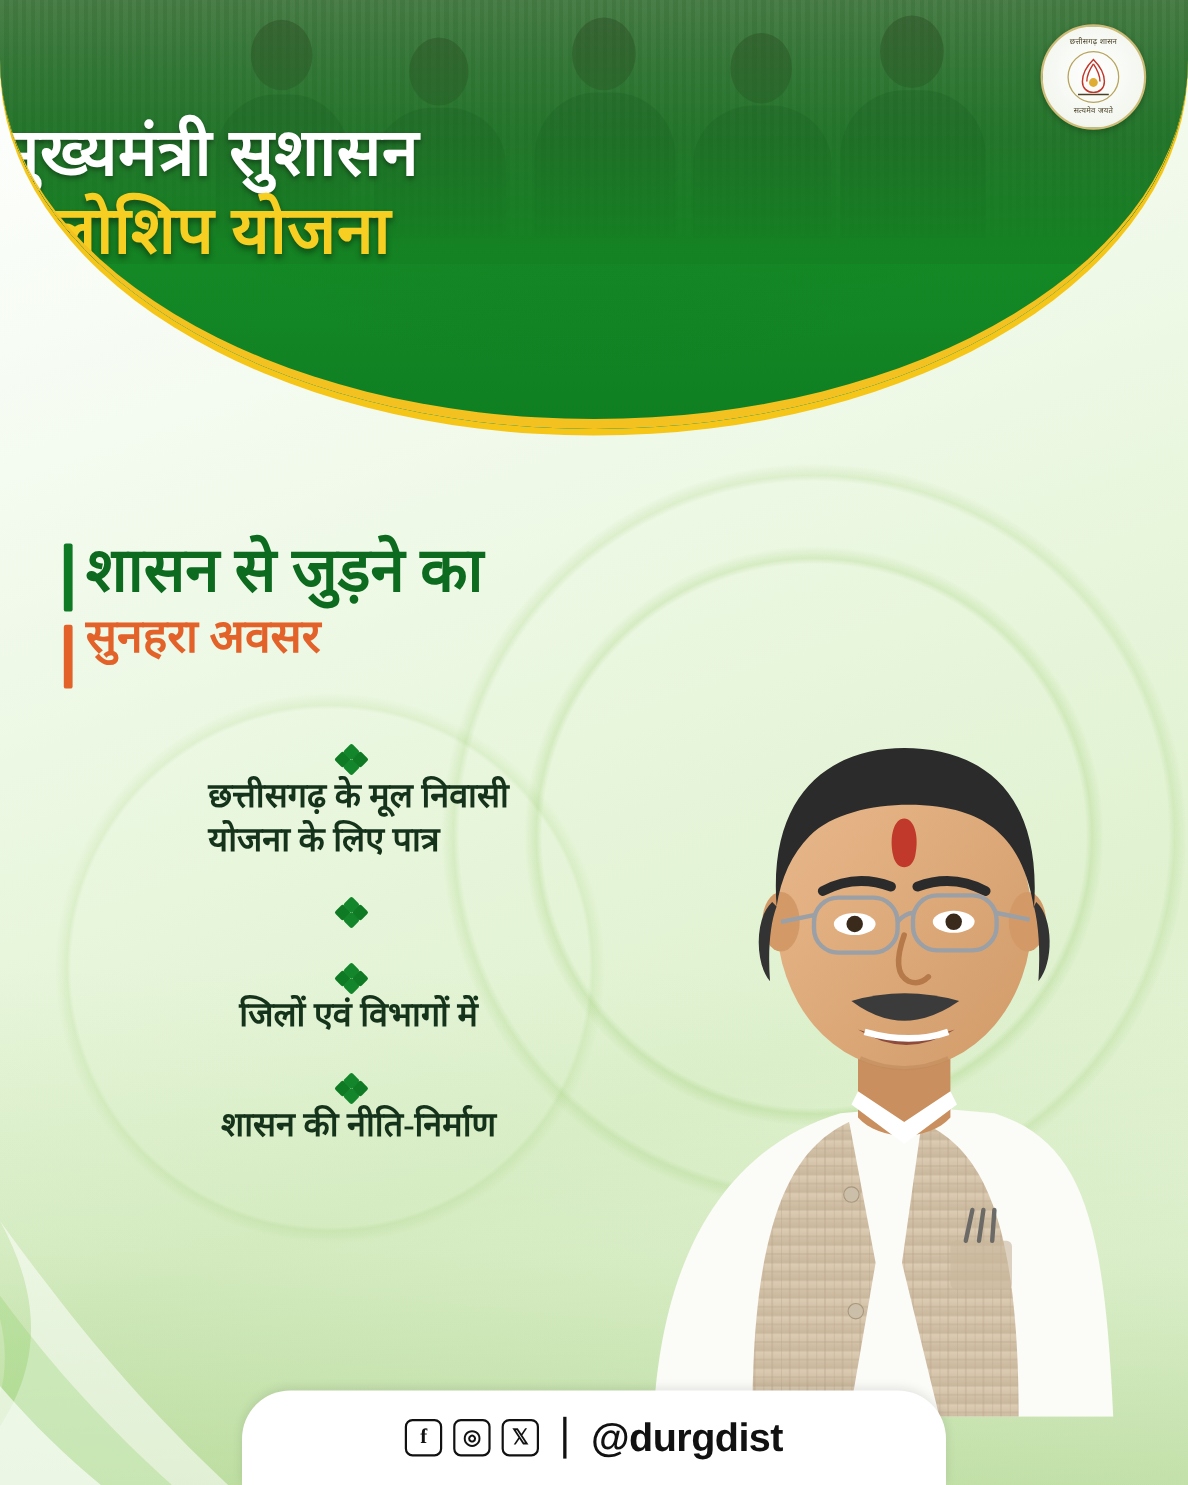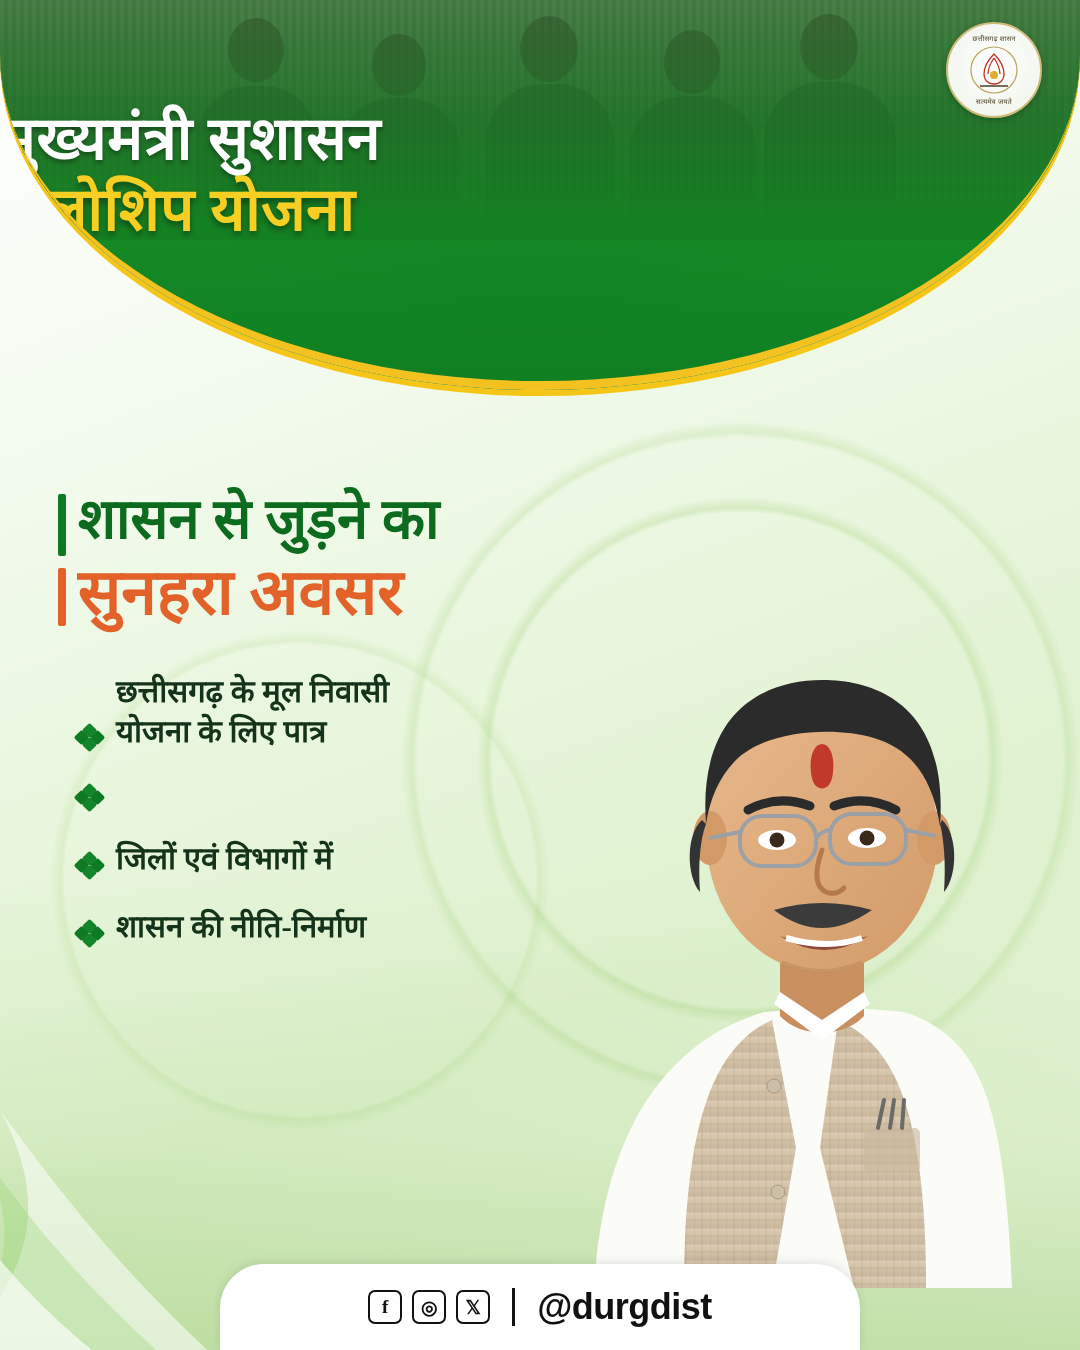--- a/index.html
+++ b/index.html
@@ -159,37 +159,38 @@
     font-family: "Liberation Serif", serif;
     font-weight: bold;
     font-size: 56px;
     color: #0d6b1f;
     line-height: 1.12;
     white-space: nowrap;
   }
   .headline-2 {
     font-family: "Liberation Serif", serif;
     font-weight: bold;
-    font-size: 64px;
+    font-size: 42px;
     color: #e2622a;
     line-height: 1.12;
     margin-top: 6px;
     white-space: nowrap;
   }
 
   
   .bullets {
     position: absolute;
     left: 76px; top: 672px;
     width: 500px;
   }
   .bullet {
     display: flex;
-    align-items: flex-end;
+    align-items: center;
     margin-bottom: 28px;
+    flex-direction: column;
   }
   .bullet-icon {
     flex: 0 0 auto;
     width: 26px; height: 26px;
     margin-right: 14px;
     margin-top: 6px;
     position: relative;
   }
   .bullet-icon i {
     position: absolute;

